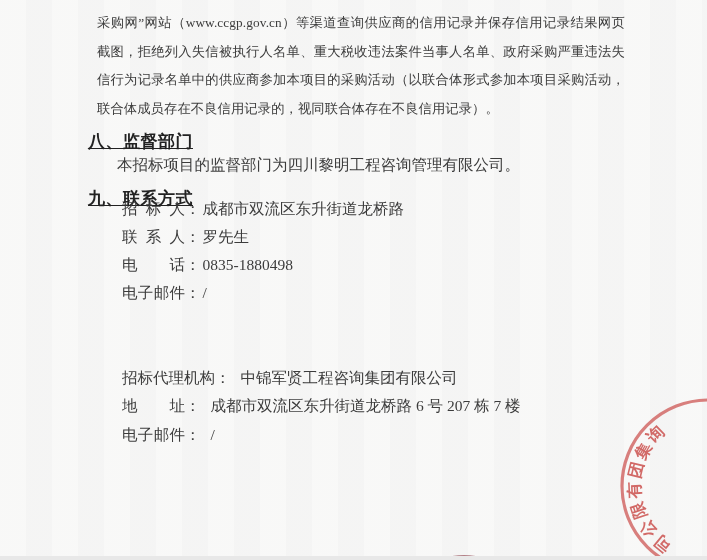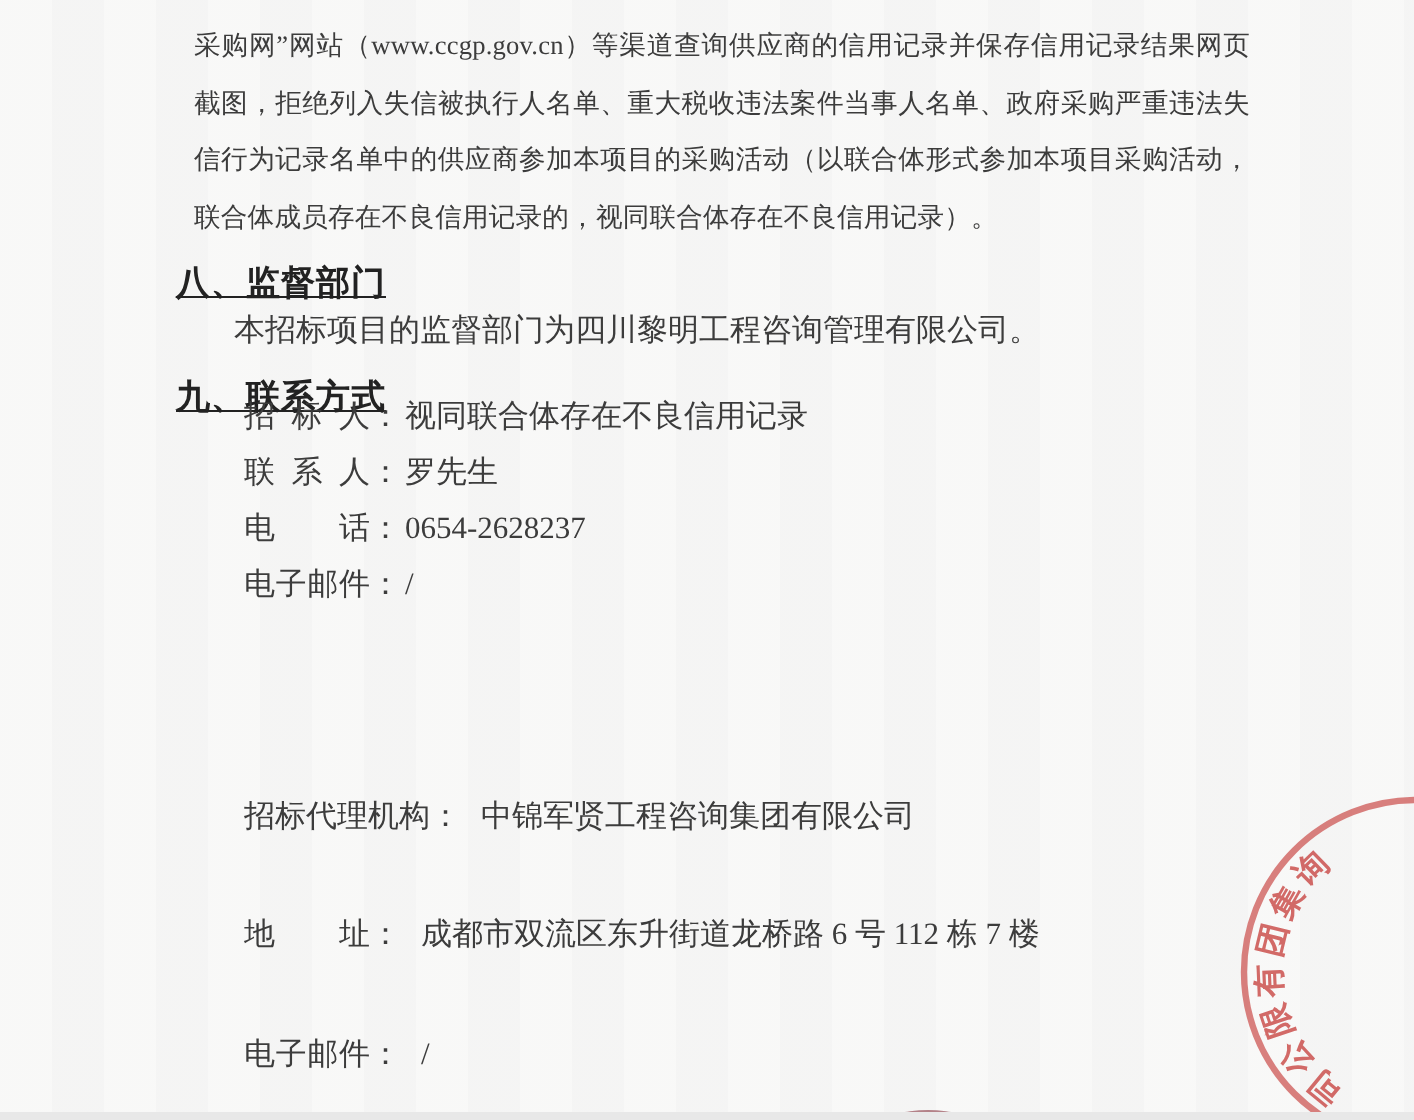--- a/index.html
+++ b/index.html
@@ -31,21 +31,21 @@
   .h9{top:187px;}
   .sup-body{
     position:absolute;left:117px;top:155px;
     font-size:15.5px;color:#3c3c3c;white-space:nowrap;text-align:center;
   }
   .contact{position:absolute;left:122px;font-size:15.5px;color:#3c3c3c;}
   .block1{top:195px;}
   .block2{top:364px;}
   .c-row{white-space:nowrap;}
   .block1 .c-row{height:28px;line-height:28px;}
-  .block2 .c-row{height:28.4px;line-height:28.4px;margin-top:31px;}
+  .block2 .c-row{height:28.4px;line-height:28.4px;}
   .lbl{
     display:inline-block;width:63px;
     text-align:justify;text-align-last:justify;
     vertical-align:bottom;
   }
   .lbl-wide{display:inline-block;vertical-align:bottom;}
   .block1 .val{margin-left:2px;}
   .block2 .val{margin-left:10px;}
   .seal-svg{position:absolute;left:582px;top:398px;pointer-events:none;}
   .bottom-seal{
@@ -63,39 +63,39 @@
   <div class="para">采购网”网站（www.ccgp.gov.cn）等渠道查询供应商的信用记录并保存信用记录结果网页截图，拒绝列入失信被执行人名单、重大税收违法案件当事人名单、政府采购严重违法失信行为记录名单中的供应商参加本项目的采购活动（以联合体形式参加本项目采购活动，联合体成员存在不良信用记录的，视同联合体存在不良信用记录）。</div>
 
   <div class="heading h8">八、监督部门</div>
 
   <div class="sup-body">本招标项目的监督部门为四川黎明工程咨询管理有限公司。</div>
 
   <div class="heading h9">九、联系方式</div>
 
   <div class="contact block1">
     <div class="c-row">
-      <span class="lbl">招标人</span><span>：</span><span class="val">视同联合体存在不良信用记录</span>
+      <span class="lbl">招标人</span><span>：</span><span class="val">成都市双流区东升街道龙桥路</span>
     </div>
     <div class="c-row">
       <span class="lbl">联系人</span><span>：</span><span class="val">罗先生</span>
     </div>
     <div class="c-row">
-      <span class="lbl">电话</span><span>：</span><span class="val">0654-2628237</span>
+      <span class="lbl">电话</span><span>：</span><span class="val">0835-1880498</span>
     </div>
     <div class="c-row">
       <span class="lbl">电子邮件</span><span>：</span><span class="val">/</span>
     </div>
   </div>
 
   <div class="contact block2">
     <div class="c-row">
       <span class="lbl-wide">招标代理机构</span><span>：</span><span class="val">中锦军贤工程咨询集团有限公司</span>
     </div>
     <div class="c-row">
-      <span class="lbl">地址</span><span>：</span><span class="val">成都市双流区东升街道龙桥路 6 号 112 栋 7 楼</span>
+      <span class="lbl">地址</span><span>：</span><span class="val">成都市双流区东升街道龙桥路 6 号 207 栋 7 楼</span>
     </div>
     <div class="c-row">
       <span class="lbl">电子邮件</span><span>：</span><span class="val">/</span>
     </div>
   </div>
 
   <svg class="seal-svg" width="125" height="175" viewBox="582 398 125 175">
     <g opacity="0.8">
       <circle cx="708" cy="486" r="86" fill="none" stroke="#c94744" stroke-width="3.2" opacity="0.85"></circle>
       <path id="sealArc" d="M 675 545.5 A 68 68 0 0 1 675 426.5" fill="none" stroke="none"></path>

